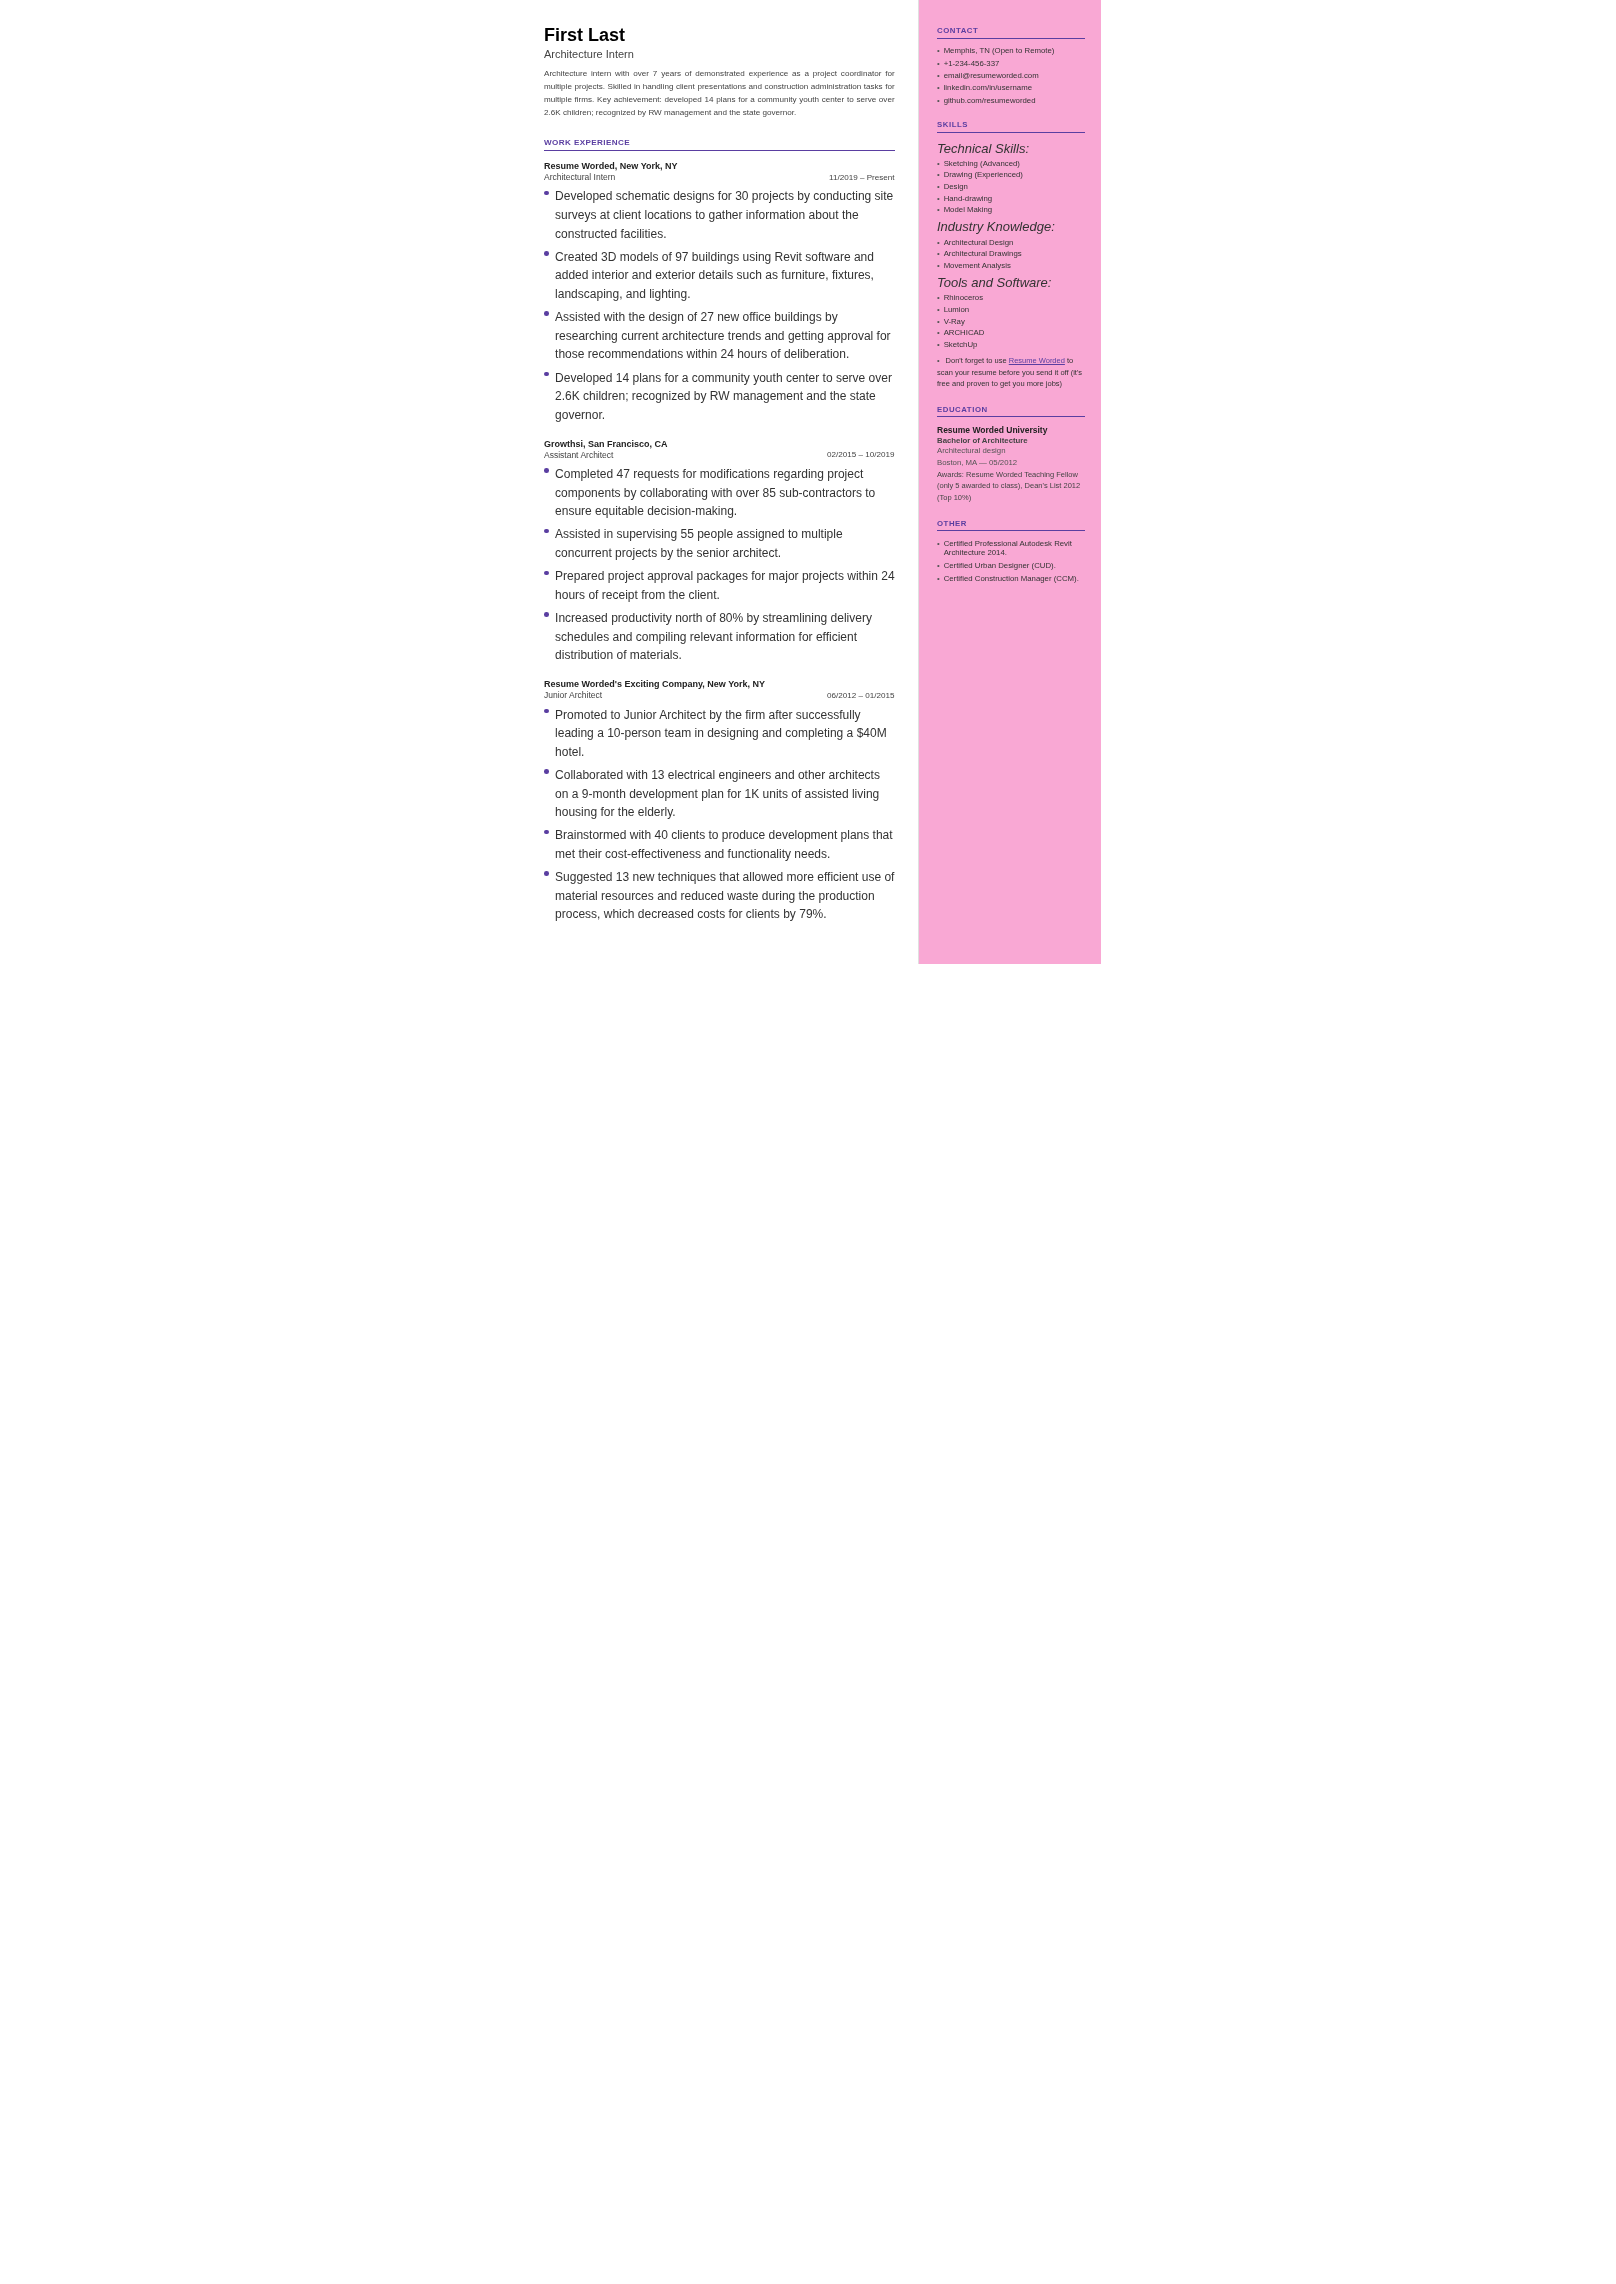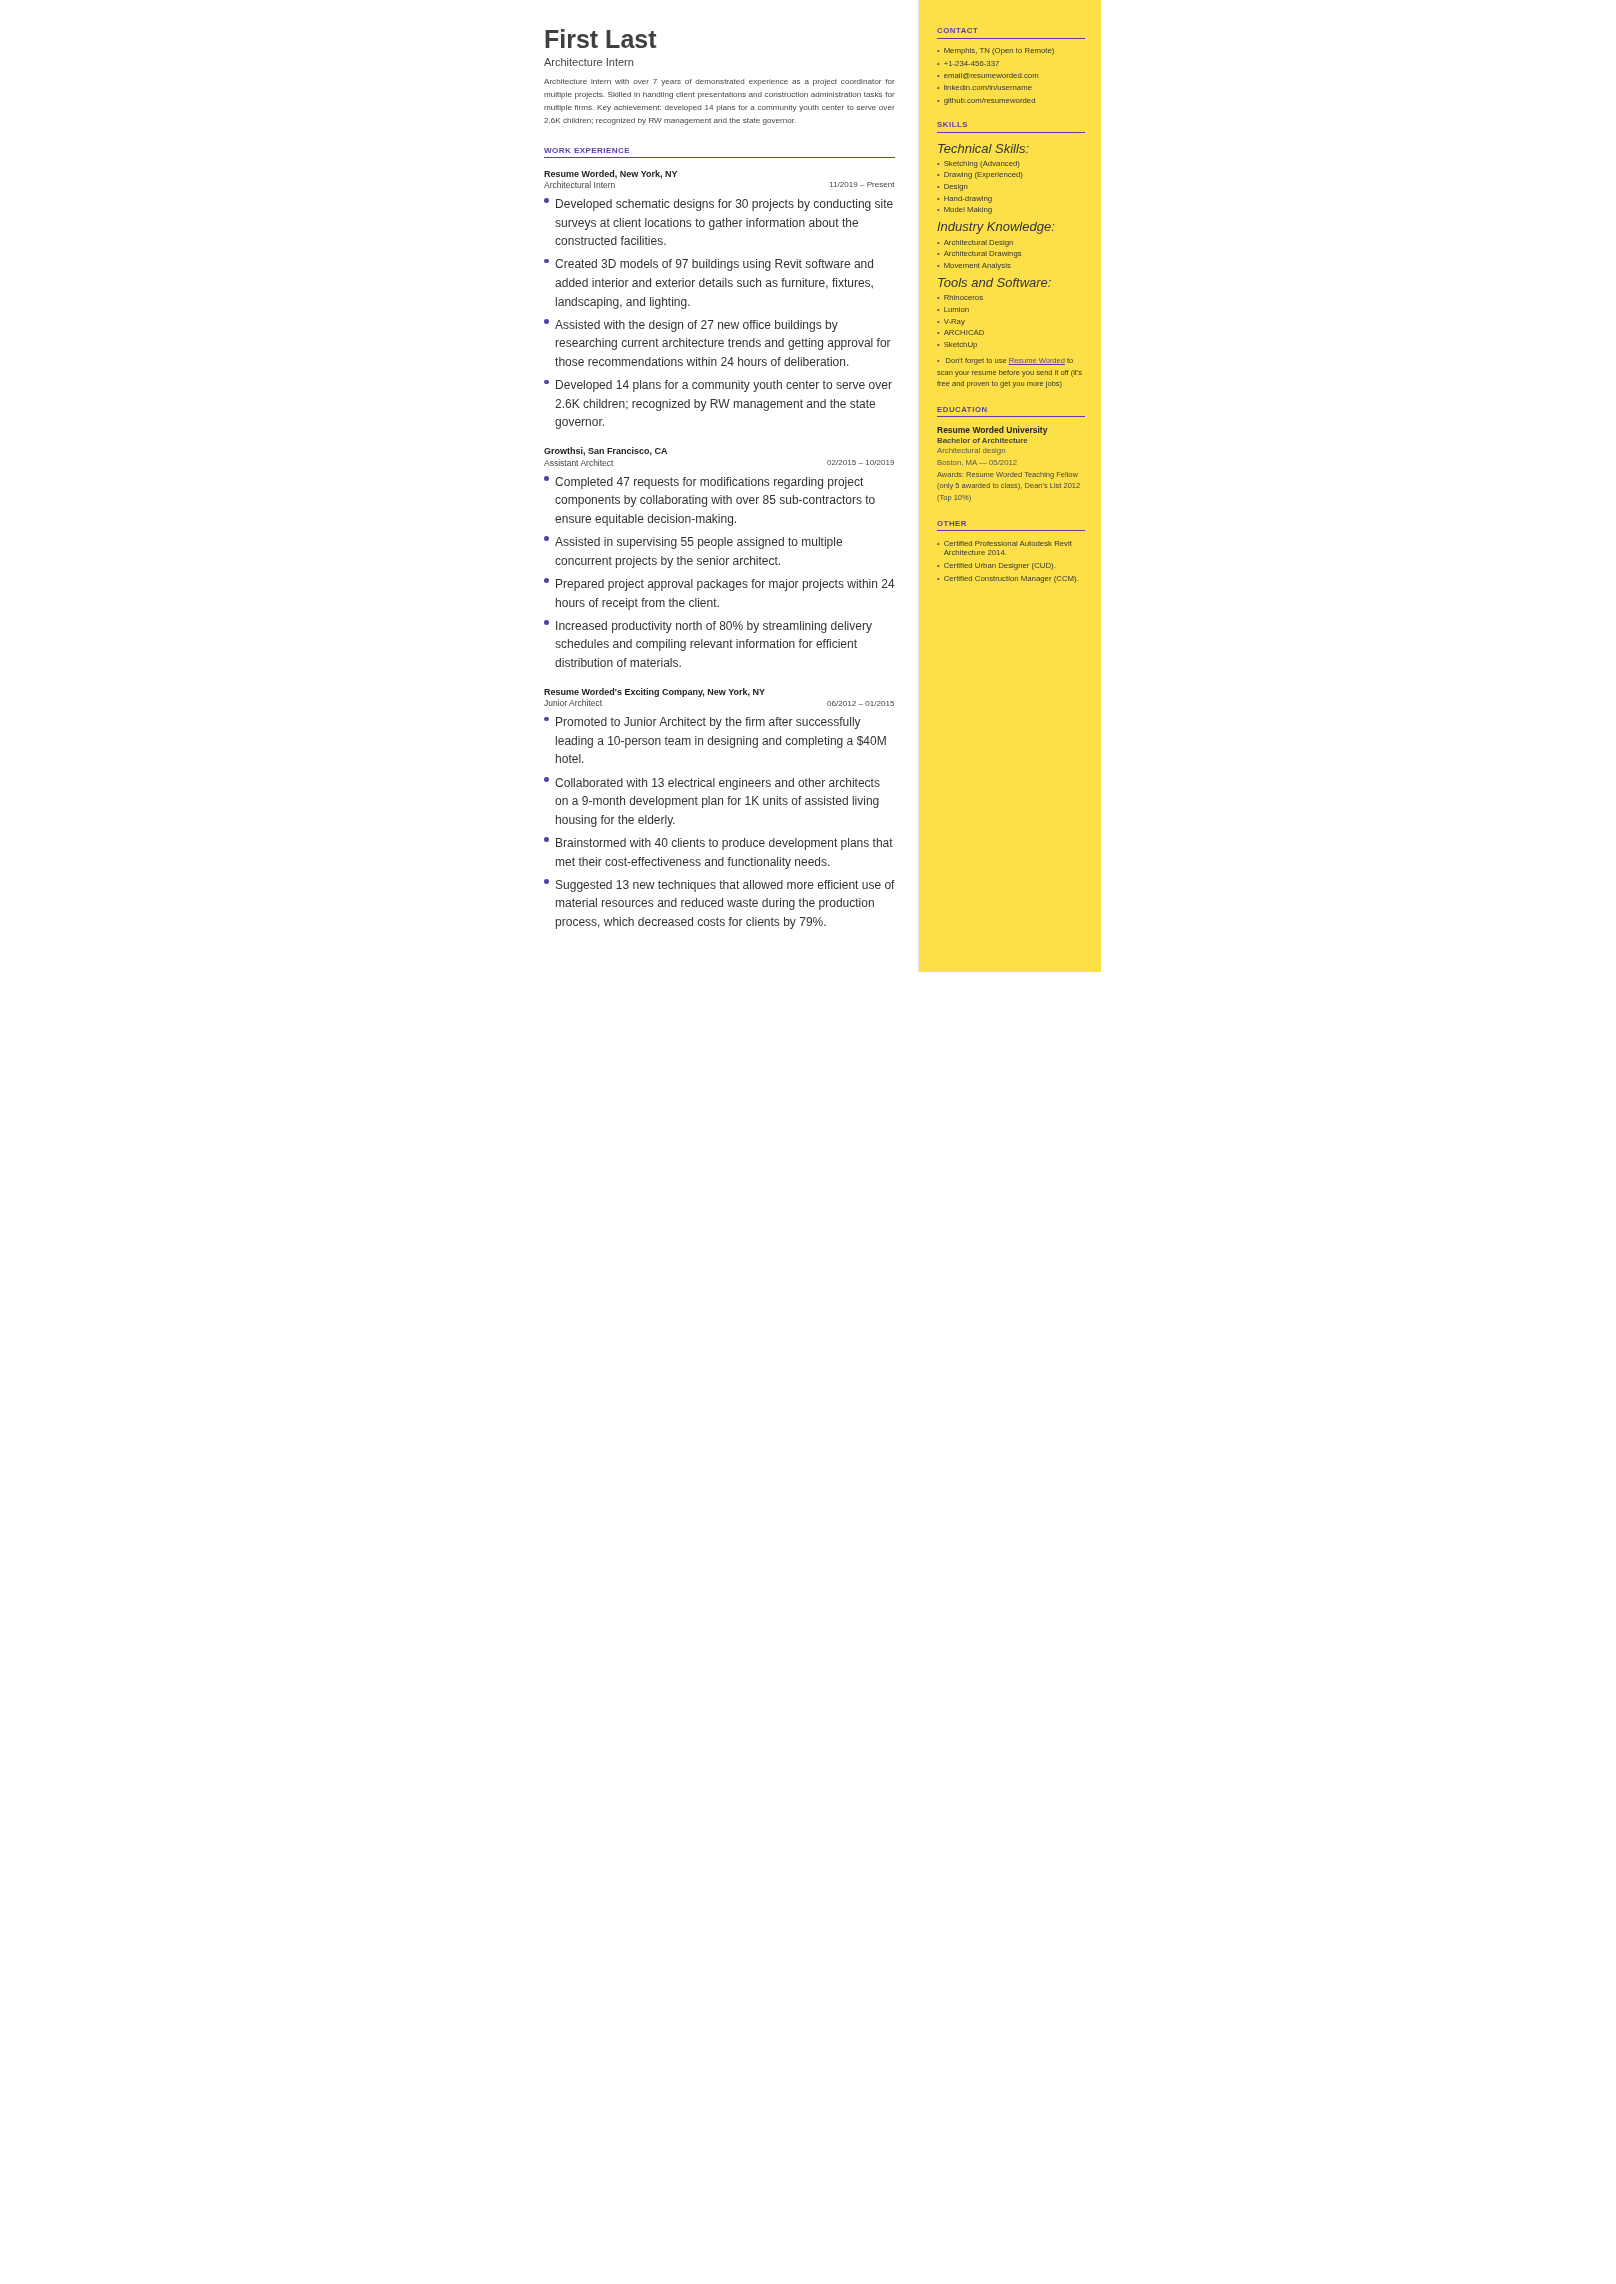--- a/index.html
+++ b/index.html
@@ -19,27 +19,27 @@
       padding: 0;
     }
     .left-col {
       flex: 1;
       padding: 26px 23.4px 26px 29px;
       border-right: 0.7px solid #e0e0e0;
     }
     .right-col {
       width: 182px;
       padding: 26px 15.6px 26px 18px;
-      background: #fde047;
+      background: #f9a8d4;
     }
     
     .name {
-      font-size: 25px;
-      font-weight: bold;
-      color: #404040;
+      font-size: 18px;
+      font-weight: bold;
+      color: #000000;
       line-height: 1.1;
       margin-bottom: 2.6px;
     }
     .job-title {
       font-size: 11px;
       color: #444;
       font-weight: normal;
       margin-bottom: 7.8px;
     }
     .summary {

